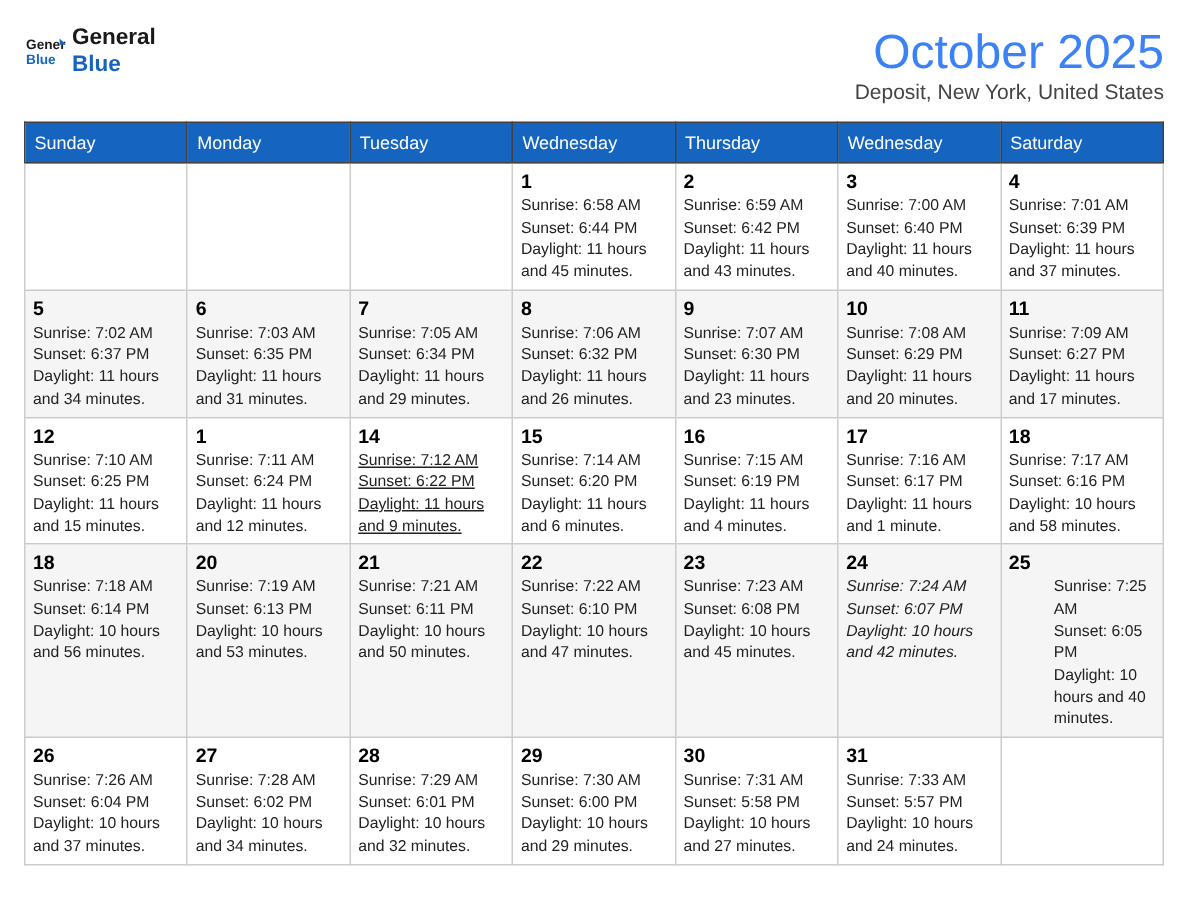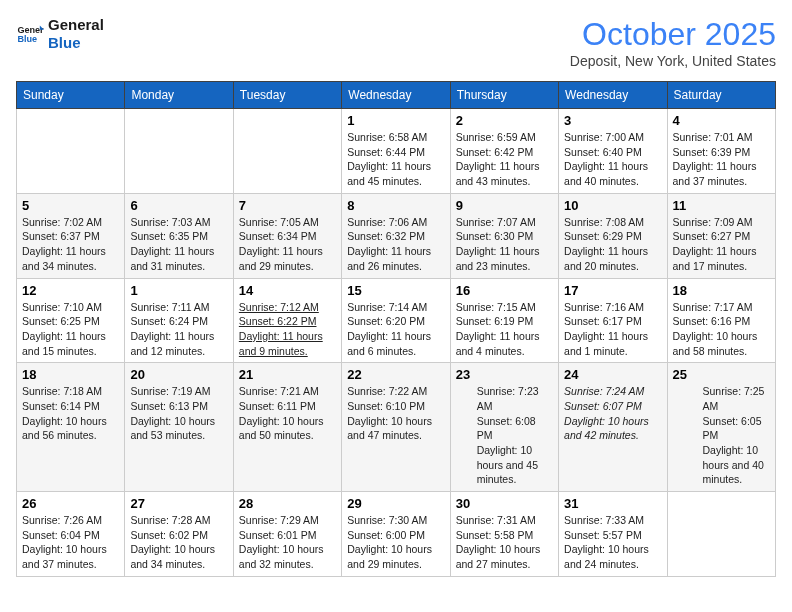--- a/index.html
+++ b/index.html
@@ -252,21 +252,21 @@
 Daylight: 10 hours and 50 minutes.</div>
         </td>
         <td>
           <span class="day-number">22</span>
           <div class="day-info" style="white-space: pre-line;">Sunrise: 7:22 AM
 Sunset: 6:10 PM
 Daylight: 10 hours and 47 minutes.</div>
         </td>
         <td>
           <span class="day-number">23</span>
-          <div class="day-info" style="white-space: pre-line; margin-left: 21px;">Sunrise: 7:23 AM
+          <div class="day-info" style="white-space: pre-line;">Sunrise: 7:23 AM
 Sunset: 6:08 PM
 Daylight: 10 hours and 45 minutes.</div>
         </td>
         <td>
           <span class="day-number">24</span>
           <div class="day-info" style="white-space: pre-line; font-style: italic;">Sunrise: 7:24 AM
 Sunset: 6:07 PM
 Daylight: 10 hours and 42 minutes.</div>
         </td>
         <td>

